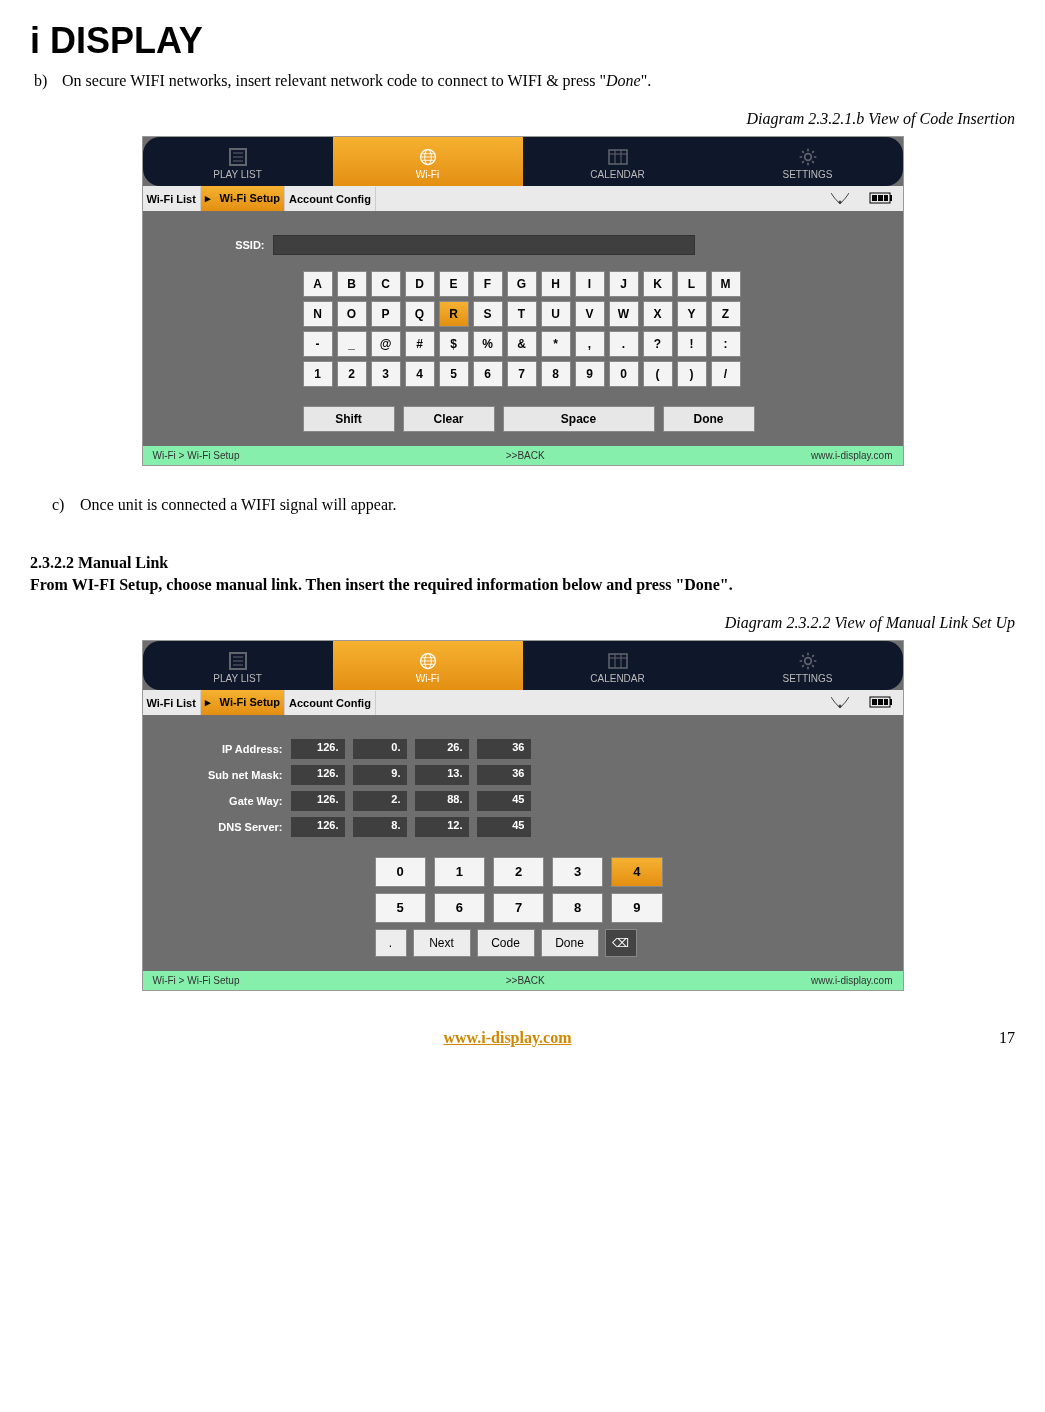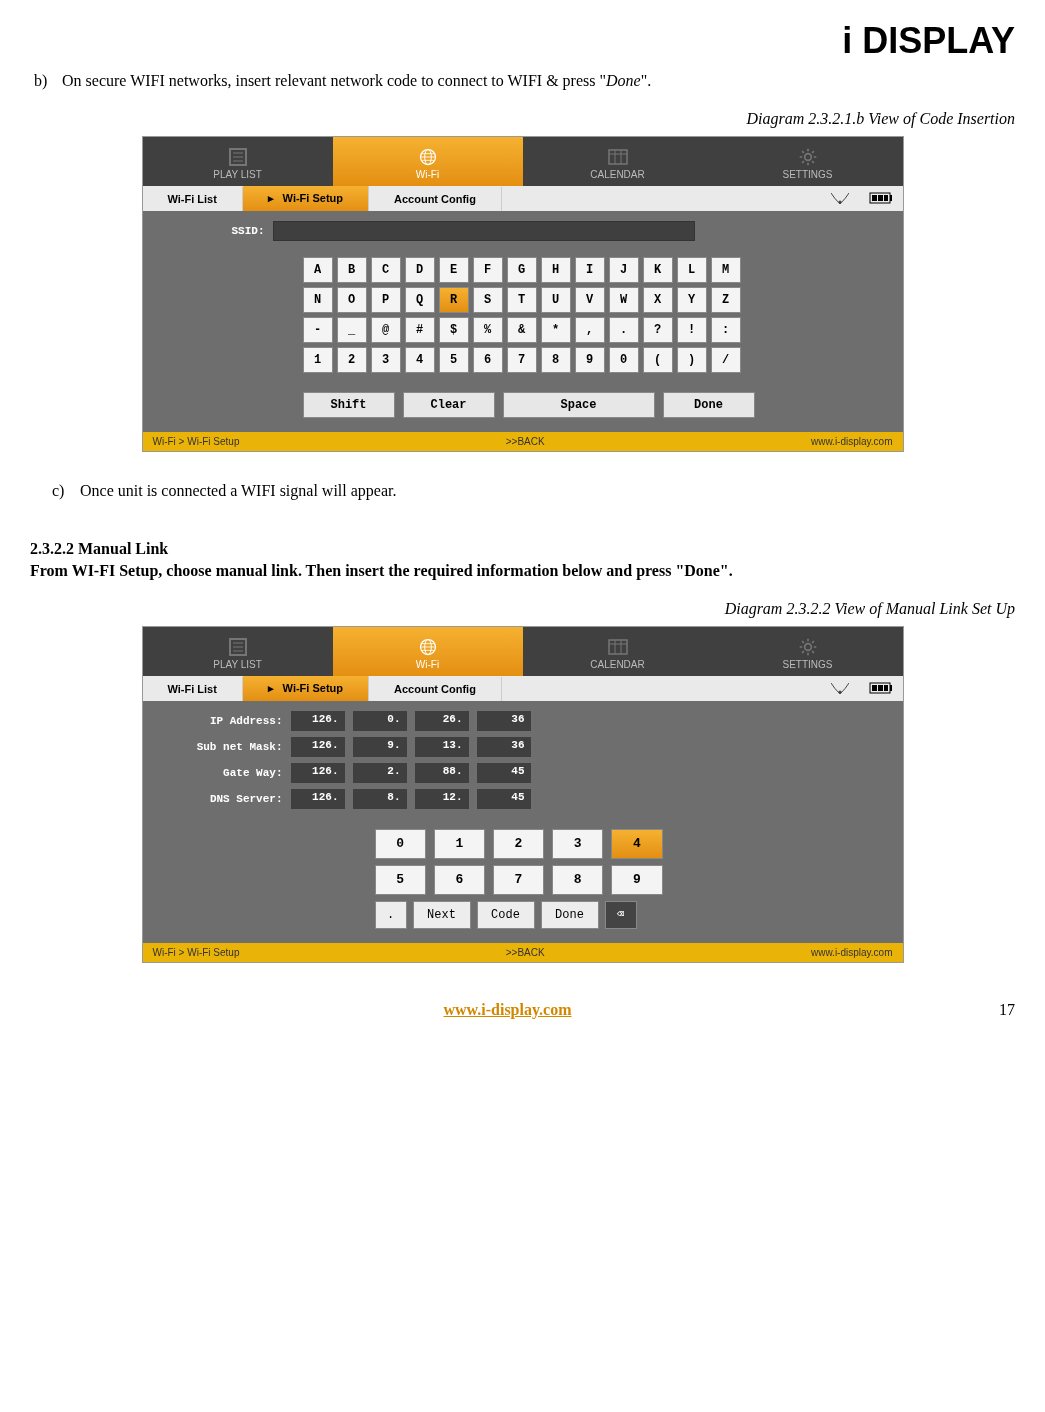--- a/index.html
+++ b/index.html
@@ -5,21 +5,21 @@
   body {
     font-family: "Times New Roman", serif;
     font-size: 16px;
     color: #000;
     margin: 0;
     padding: 20px 30px;
     width: 985px;
     background: #fff;
   }
   .header-logo {
-    text-align: right;
+    text-align: left;
     margin-bottom: 10px;
   }
   .logo-i-dot { font-size: 36px; font-weight: bold; font-family: Arial, sans-serif; }
   .logo-sub { font-size: 17px; font-family: Arial, sans-serif; }
   .instr-line { margin: 6px 4px; }
   .instr-idx { display:inline-block; width: 24px; }
   .italic { font-style: italic; }
   .caption { text-align: right; font-style: italic; margin: 20px 0 8px 0; }
   .section-head { font-weight: bold; margin-top: 40px; }
   .section-body { margin: 4px 0 20px 0; font-weight: bold; }
@@ -27,44 +27,44 @@
   
   .shot {
     width: 760px;
     margin: 0 auto 10px auto;
     background: #6e6e6e;
     border: 1px solid #999;
     font-family: Arial, sans-serif;
     color: #fff;
     font-size: 11px;
   }
-  .shot-topnav { display:flex; background:#404040; }
+  .shot-topnav { display:flex; background:#0f172a;border-radius:17px; }
   .shot-topnav .titem {
     flex:1; text-align:center; padding:10px 0 6px 0; font-size:10px; color:#bbb;
     position:relative;
   }
   .shot-topnav .titem.active {
     background: linear-gradient(#f6b131,#e38f12);
     color:#fff;
   }
   .ticon { display:block; margin:0 auto 2px auto; width:26px; height:20px; opacity:0.6; }
   .shot-topnav .titem.active .ticon { opacity:1; }
 
   .shot-subnav {
     display:flex; align-items:center; background:#eaeaea; color:#000;
     font-weight:bold; font-size:11px; padding:0;
   }
-  .shot-subnav .sitem { padding:6px 25px; border-right:1px solid #ccc; }
+  .shot-subnav .sitem { padding:6px 4px; border-right:1px solid #ccc; }
   .shot-subnav .sitem.active {
     background: linear-gradient(#f6b131,#e38f12); color:#000;
   }
   .shot-subnav .spacer { flex:1; }
   .shot-subnav .sicon { padding:0 10px; }
 
-  .shot-body { background:#6e6e6e; padding:4px 40px 14px 40px;font-family:Liberation Mono, monospace; }
+  .shot-body { background:#6e6e6e; padding:18px 40px 14px 40px; }
 
   .field-row { display:flex; align-items:center; margin:6px 0; font-size:11px; }
   .field-row .flabel { width:82px; text-align:right; padding-right:8px; color:#fff; font-weight:bold;}
   .field-row .finput { background:#3f3f3f; height:18px; flex:0 0 420px; border:1px solid #333; }
   .field-row .fcell { background:#3f3f3f; height:18px; width:48px; margin-right:8px; text-align:right; padding:2px 6px 0 0; color:#fff; font-weight:bold;}
 
   .kbd-area { margin:16px 0 0 120px; }
   .krow { display:flex; margin-bottom:4px; }
   .key {
     width:28px; height:24px; background:#f4f4f4; color:#000;
@@ -86,21 +86,21 @@
     font-weight:bold; font-size:13px; margin-right:8px;
   }
   .nkey.sel { background: linear-gradient(#f6b131,#e38f12); }
   .nctrlrow { display:flex; margin-top:4px; }
   .nctrl {
     height:26px; background:#ededed; color:#000; border:1px solid #888;
     text-align:center; line-height:26px; font-size:12px; margin-right:6px;
   }
 
   .shot-footer {
-    display:flex; background:#eab308; color:#333; font-size:10px;
+    display:flex; background:#86efac; color:#333; font-size:10px;
     padding:4px 10px; justify-content:space-between;
   }
   .shot-footer .mid { flex:1; text-align:center; }
 
   .page-bottom { display:flex; align-items:center; margin-top:38px; }
   .page-bottom .url { flex:1; text-align:center; color:#d18800; font-weight:bold; text-decoration:underline; }
   .page-bottom .pn { width:30px; text-align:right; }
 </style>
 </head>
 <body>

